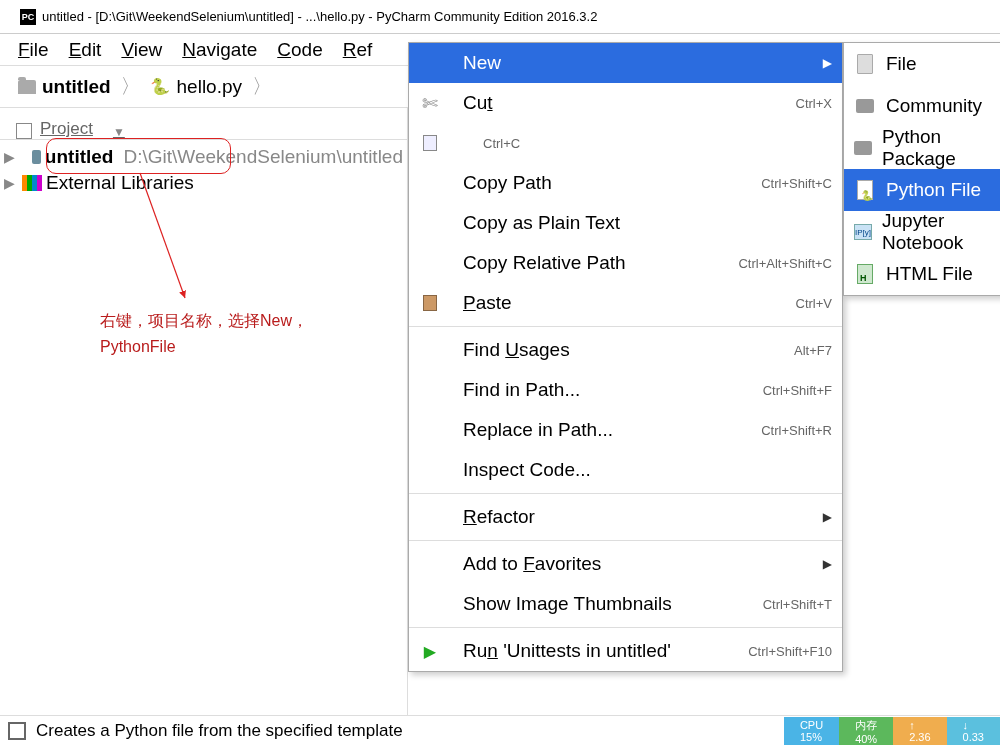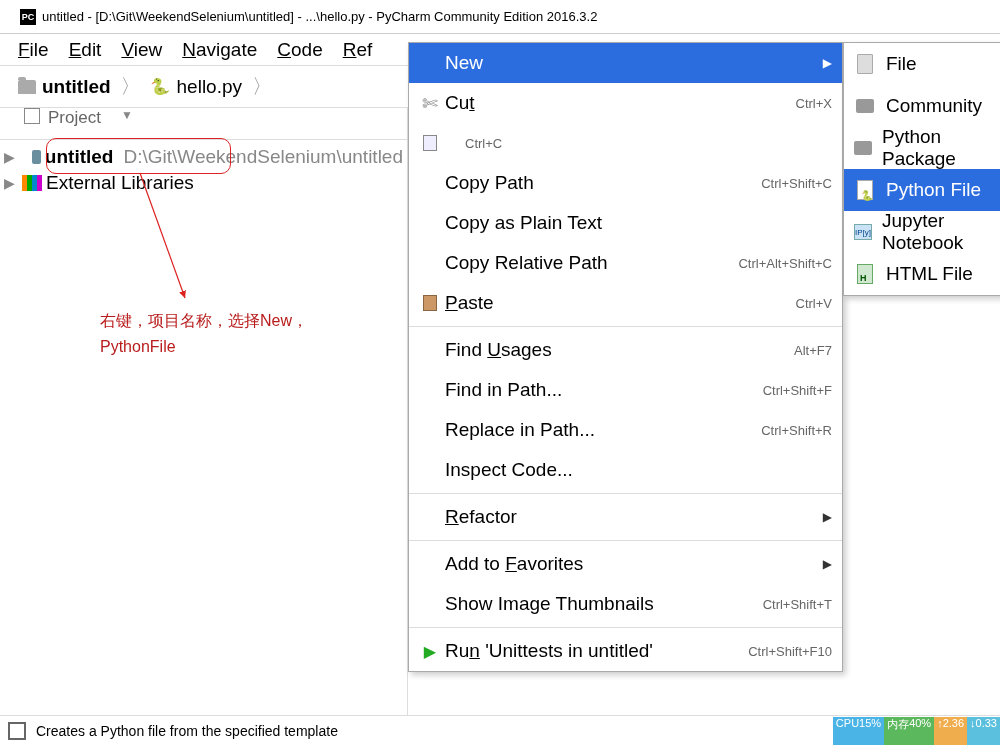--- a/index.html
+++ b/index.html
@@ -10,55 +10,55 @@
 .menu-item { padding:2px 10px; cursor:pointer; }
 .menu-item u { text-decoration:underline; }
 .breadcrumb { height:42px; display:flex; align-items:center; padding:0 10px; border-bottom:1px solid #ddd; background:#fff; font-size:19px; }
 .bc-item { display:flex; align-items:center; gap:6px; padding:4px 8px; }
 .bc-sep { color:#999; font-size:20px; margin:0 2px; }
 .folder-icon { width:18px; height:14px; background:#aaa; border-radius:2px 2px 0 0; position:relative; }
 .folder-icon::before { content:''; position:absolute; top:-3px; left:0; width:8px; height:3px; background:#aaa; border-radius:2px 2px 0 0; }
 .py-icon { font-size:16px; }
 .body-area { display:flex; height:calc(100% - 26px - 32px - 42px - 30px); }
 .sidebar { width:408px; background:#fff; border-right:1px solid #ddd; position:relative; }
-.sidebar-header { height:32px; display:flex; align-items:flex-start; padding:0 24px; border-bottom:1px solid #ddd; font-size:17px; color:#666; }
+.sidebar-header { height:32px; display:flex; align-items:flex-end; padding:0 16px; border-bottom:1px solid #ddd; font-size:17px; color:#666;text-decoration:underline; }
 .sidebar-header .proj-icon { width:16px; height:16px; border:1px solid #888; margin-right:8px; }
 .sidebar-header .dd { margin-left:20px; color:#888; font-size:12px; }
 .tree { padding:4px 0; font-size:19px; }
 .tree-row { display:flex; align-items:center; padding:2px 4px; gap:4px; }
 .tree-arrow { color:#888; font-size:14px; width:14px; }
 .tree-folder { width:18px; height:14px; background:#6b8e9e; border-radius:2px; }
 .tree-libs { display:inline-block; width:20px; height:16px; background:linear-gradient(90deg,#f80 0 25%,#0a0 25% 50%,#08c 50% 75%,#c0c 75% 100%); }
 .highlight-box { position:absolute; border:1px solid #d22; border-radius:10px; pointer-events:none; }
 .annotation { position:absolute; color:#b91c1c; font-size:16px; line-height:1.6; }
 .arrow-svg { position:absolute; pointer-events:none; }
 .context-menu { position:absolute; background:#fff; border:1px solid #aaa; box-shadow:3px 3px 6px rgba(0,0,0,.2); font-size:19px; }
-.cm-row { display:flex; align-items:center; height:40px; padding:4px 10px; gap:4px; position:relative; }
+.cm-row { display:flex; align-items:center; height:40px; padding:4px 10px; gap:22px; position:relative; }
 .cm-row.sel { background:#2b6cdf; color:#fff; }
 .cm-row .icon-slot { width:22px; display:flex; justify-content:center; }
 .cm-row .label { flex:1; }
 .cm-row .shortcut { font-size:13px; color:#666; margin-left:20px; }
 .cm-row .sub-arrow { font-size:12px; color:#333; margin-left:10px; }
 .cm-row.sel .sub-arrow { color:#fff; }
 .cm-sep { height:1px; background:#ddd; margin:3px 0; }
 .submenu { position:absolute; background:#fff; border:1px solid #aaa; box-shadow:3px 3px 6px rgba(0,0,0,.2); font-size:19px; }
 .sm-row { display:flex; align-items:center; height:42px; padding:0 10px; gap:10px; }
 .sm-row.sel { background:#2b6cdf; color:#fff; }
 .sm-icon { width:22px; height:22px; display:flex; align-items:center; justify-content:center; }
 .file-icon { width:16px; height:20px; background:#ddd; border:1px solid #aaa; border-radius:1px; }
 .folder-icon2 { width:18px; height:14px; background:#999; border-radius:2px; }
 .py-file-ico { width:16px; height:20px; background:#fff; border:1px solid #aaa; position:relative; }
 .py-file-ico::after { content:'🐍'; position:absolute; font-size:10px; bottom:-2px; right:-2px; }
 .jup-ico { width:18px; height:16px; background:#c9e2f5; border:1px solid #7aa; font-size:8px; display:flex; align-items:center; justify-content:center; color:#048; }
 .html-ico { width:16px; height:20px; background:#cfe8cf; border:1px solid #6a6; position:relative; }
 .html-ico::after { content:'H'; position:absolute; bottom:0; left:2px; font-size:9px; color:#050; font-weight:bold; }
-.status-bar { position:absolute; bottom:0; left:0; right:0; height:30px; background:#fff; border-top:1px solid #ddd; display:flex; align-items:center; padding:0 8px; font-size:14px; }
+.status-bar { position:absolute; bottom:0; left:0; right:0; height:30px; background:#fff; border-top:1px solid #ddd; display:flex; align-items:center; padding:0 8px; font-size:17px; }
 .status-icon { width:18px; height:18px; border:2px solid #666; margin-right:10px; }
 .perf { position:absolute; right:0; bottom:0; height:28px; display:flex; font-size:11px; color:#fff; }
-.perf-box { display:flex; flex-direction:row; justify-content:center; padding:0 3px; }
+.perf-box { display:flex; flex-direction:column; justify-content:center; padding:0 16px; }
 .perf-cpu { background:#4ab4e6; }
 .perf-mem { background:#5cb85c; }
 .perf-up { background:#f0ad4e; }
 .perf-dn { background:#5bc0de; }
 u { text-decoration:underline; }
 </style>
 </head>
 <body>
 
 <div class="title-bar">

